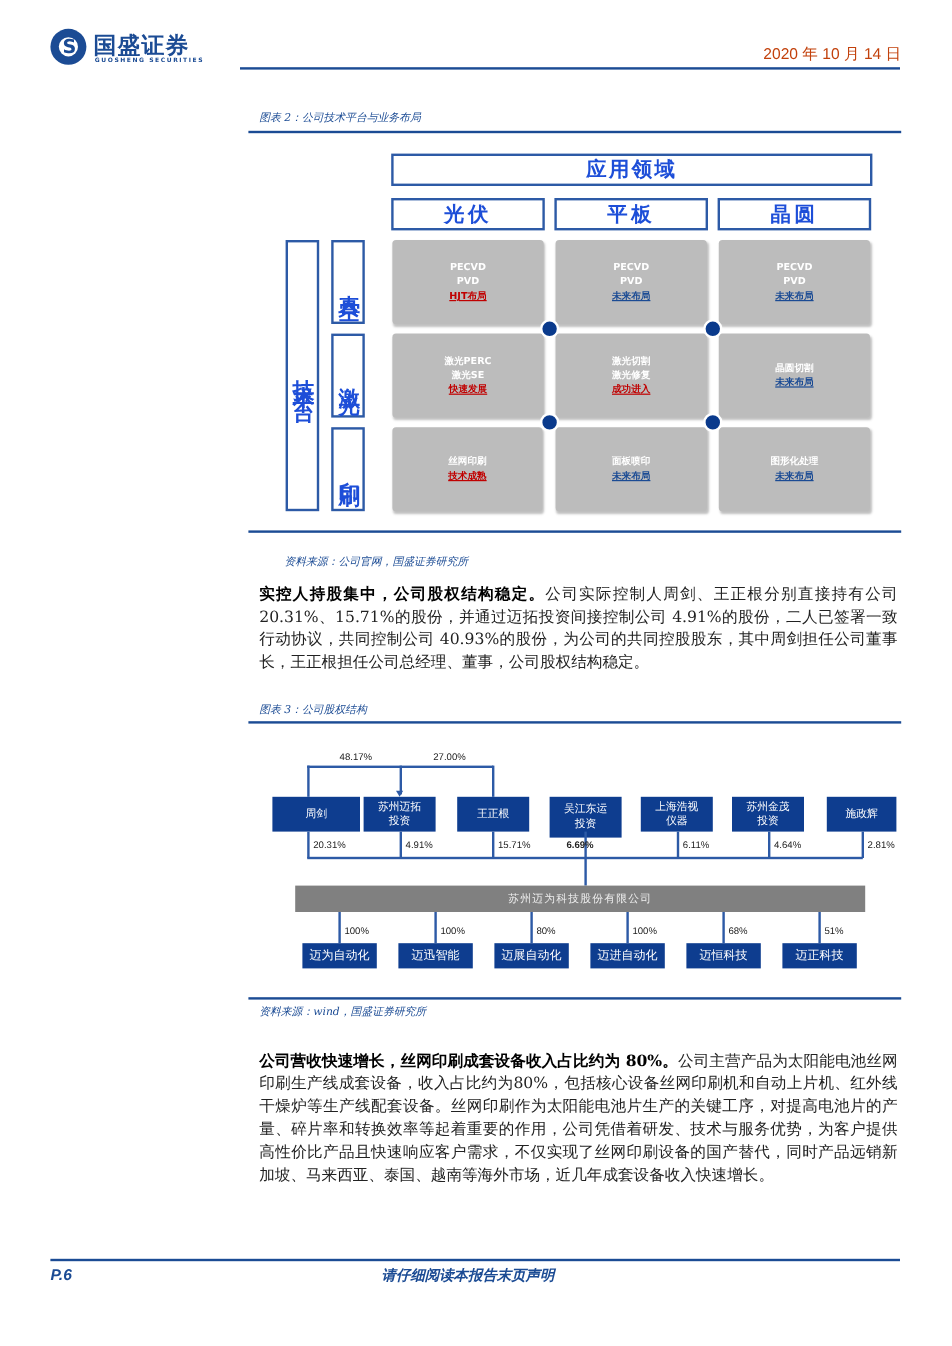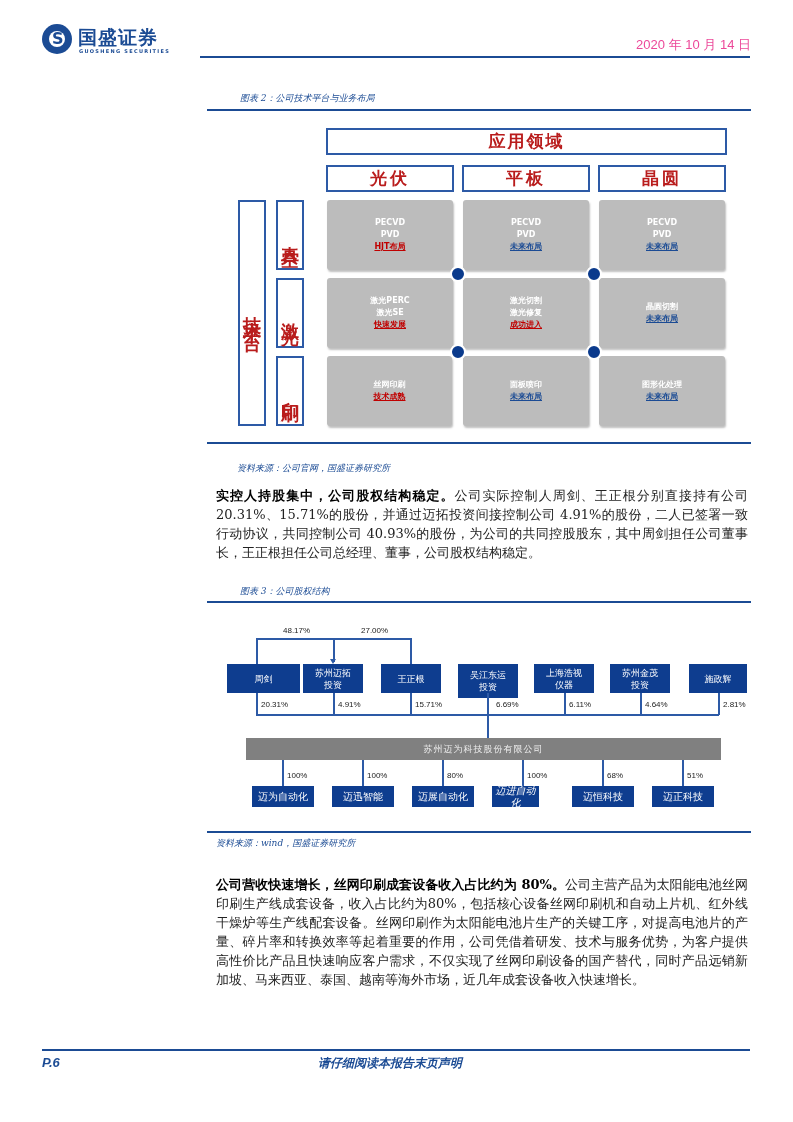--- a/index.html
+++ b/index.html
@@ -4,25 +4,25 @@
 <style>
   html, body { margin: 0; padding: 0; }
   body { width: 793px; height: 1122px; position: relative; background: #ffffff; font-family: "DejaVu Serif", serif; color: #222; overflow: hidden; }
   .abs { position: absolute; }
   .logo { left: 42px; top: 24px; width: 130px; height: 34px; }
   .logo-circle { position: absolute; left: 0; top: 0; width: 30px; height: 30px; border-radius: 50%; background: #1b4b94; }
   .logo-circle::after { content: ""; position: absolute; left: 7px; top: 7px; width: 16px; height: 16px; border-radius: 50%; background: #fff; }
   .logo-s { position: absolute; left: 10px; top: 5px; font: bold 16px "DejaVu Sans", sans-serif; color: #1b4b94; z-index: 2; }
   .logo-cn { position: absolute; left: 36px; top: 1px; font: bold 19px "DejaVu Sans", sans-serif; color: #1b4b94; letter-spacing: 1px; }
   .logo-en { position: absolute; left: 37px; top: 24px; font: bold 5px "DejaVu Sans", sans-serif; color: #1b4b94; letter-spacing: 1.3px; }
-  .date { right: 42px; top: 36px; font: 13px "Liberation Sans", sans-serif; color: #ec4899; }
+  .date { right: 42px; top: 36px; font: 13px "Liberation Sans", sans-serif; color: #c2410c; }
   .hline { background: #1b4b94; height: 2px; }
-  .caption { font: italic 9px "DejaVu Serif", serif; color: #1b4b94; margin-left: 24px; }
+  .caption { font: italic 9px "DejaVu Serif", serif; color: #1b4b94; }
   .source { font: italic 9px "DejaVu Serif", serif; color: #1b4b94; }
-  .bluebox { border: 2px solid #2d5aa6; box-sizing: border-box; background: #fff; color: #b91c1c; font-family: "DejaVu Serif", serif; font-weight: bold; display: flex; align-items: center; justify-content: center; }
+  .bluebox { border: 2px solid #2d5aa6; box-sizing: border-box; background: #fff; color: #1d4ed8; font-family: "DejaVu Serif", serif; font-weight: bold; display: flex; align-items: center; justify-content: center; }
   .vtext { writing-mode: vertical-rl; letter-spacing: 4px; text-orientation: upright; }
   .cell { background: #bcbcbc; border-radius: 3px; box-shadow: 1px 2px 2px rgba(0,0,0,0.25); display: flex; flex-direction: column; align-items: center; justify-content: center; font: bold 8px "DejaVu Sans", sans-serif; color: #fff; line-height: 12px; }
   .cell .red { color: #c00000; text-decoration: underline; }
   .cell .blue { color: #1b4b94; text-decoration: underline; }
   .dot { width: 12px; height: 12px; border-radius: 50%; background: #0a3a8c; border: 2px solid #fff; box-sizing: content-box; }
   .para { font: 13px "DejaVu Serif", serif; color: #222; line-height: 19px; text-align: justify; }
   .para b { font-weight: bold; color: #000; }
   .org { background: #0e3d8f; color: #fff; font: 9px "DejaVu Serif", serif; display: flex; align-items: center; justify-content: center; text-align: center; line-height: 12px; }
   .pct { font: 8px "Liberation Sans", sans-serif; color: #222; }
   .ln { background: #2d5aa6; }
@@ -148,21 +148,21 @@
 <div class="abs ln" style="left:410px; top:693px; width:1.5px; height:22px;"></div>
 <div class="abs ln" style="left:487px; top:693px; width:1.5px; height:45px;"></div>
 <div class="abs ln" style="left:564px; top:693px; width:1.5px; height:22px;"></div>
 <div class="abs ln" style="left:640px; top:693px; width:1.5px; height:22px;"></div>
 <div class="abs ln" style="left:718px; top:693px; width:1.5px; height:22px;"></div>
 <div class="abs ln" style="left:256px; top:714px; width:463px; height:1.5px;"></div>
 
 <div class="abs pct" style="left:261px; top:700px;">20.31%</div>
 <div class="abs pct" style="left:338px; top:700px;">4.91%</div>
 <div class="abs pct" style="left:415px; top:700px;">15.71%</div>
-<div class="abs pct" style="left:496px; top:700px;">6.69%</div>
+<div class="abs pct" style="left:472px; top:700px;font-weight:bold;">6.69%</div>
 <div class="abs pct" style="left:569px; top:700px;">6.11%</div>
 <div class="abs pct" style="left:645px; top:700px;">4.64%</div>
 <div class="abs pct" style="left:723px; top:700px;">2.81%</div>
 
 <div class="abs parent" style="left:246px; top:738px; width:475px; height:22px;">苏州迈为科技股份有限公司</div>
 
 <div class="abs ln" style="left:282px; top:760px; width:1.5px; height:26px;"></div>
 <div class="abs ln" style="left:362px; top:760px; width:1.5px; height:26px;"></div>
 <div class="abs ln" style="left:442px; top:760px; width:1.5px; height:26px;"></div>
 <div class="abs ln" style="left:522px; top:760px; width:1.5px; height:26px;"></div>
@@ -172,21 +172,21 @@
 <div class="abs pct" style="left:287px; top:771px;">100%</div>
 <div class="abs pct" style="left:367px; top:771px;">100%</div>
 <div class="abs pct" style="left:447px; top:771px;">80%</div>
 <div class="abs pct" style="left:527px; top:771px;">100%</div>
 <div class="abs pct" style="left:607px; top:771px;">68%</div>
 <div class="abs pct" style="left:687px; top:771px;">51%</div>
 
 <div class="abs org" style="left:252px; top:786px; width:62px; height:21px; font-size:10px;">迈为自动化</div>
 <div class="abs org" style="left:332px; top:786px; width:62px; height:21px; font-size:10px;">迈迅智能</div>
 <div class="abs org" style="left:412px; top:786px; width:62px; height:21px; font-size:10px;">迈展自动化</div>
-<div class="abs org" style="left:492px; top:786px; width:47px; height:21px; font-size:10px;font-style:italic;">迈进自动化</div>
+<div class="abs org" style="left:492px; top:786px; width:62px; height:21px; font-size:10px;">迈进自动化</div>
 <div class="abs org" style="left:572px; top:786px; width:62px; height:21px; font-size:10px;">迈恒科技</div>
 <div class="abs org" style="left:652px; top:786px; width:62px; height:21px; font-size:10px;">迈正科技</div>
 
 <div class="abs hline" style="left:207px; top:831px; width:544px; height:1.5px;"></div>
 <div class="abs source" style="left:216px; top:837px;">资料来源：wind，国盛证券研究所</div>
 
 <div class="abs para" style="left:216px; top:875px; width:532px;">
   <b>公司营收快速增长，丝网印刷成套设备收入占比约为 80%。</b><span>公司主营产品为太阳能电池丝网印刷生产线成套设备，收入占比约为80%，包括核心设备丝网印刷机和自动上片机、红外线干燥炉等生产线配套设备。丝网印刷作为太阳能电池片生产的关键工序，对提高电池片的产量、碎片率和转换效率等起着重要的作用，公司凭借着研发、技术与服务优势，为客户提供高性价比产品且快速响应客户需求，不仅实现了丝网印刷设备的国产替代，同时产品远销新加坡、马来西亚、泰国、越南等海外市场，近几年成套设备收入快速增长。</span>
 </div>
 

